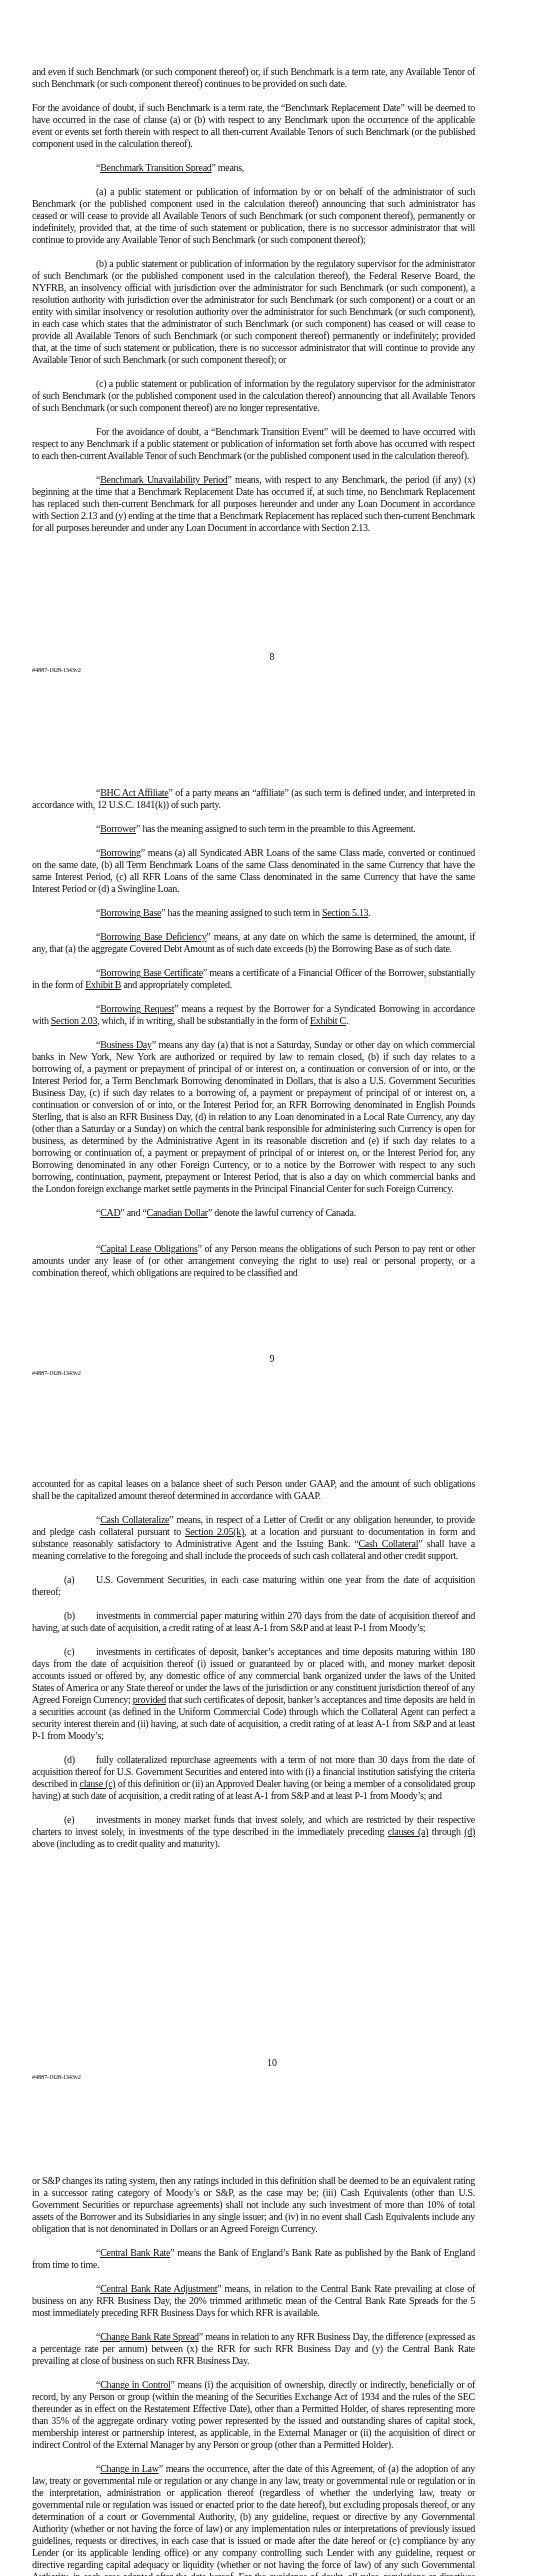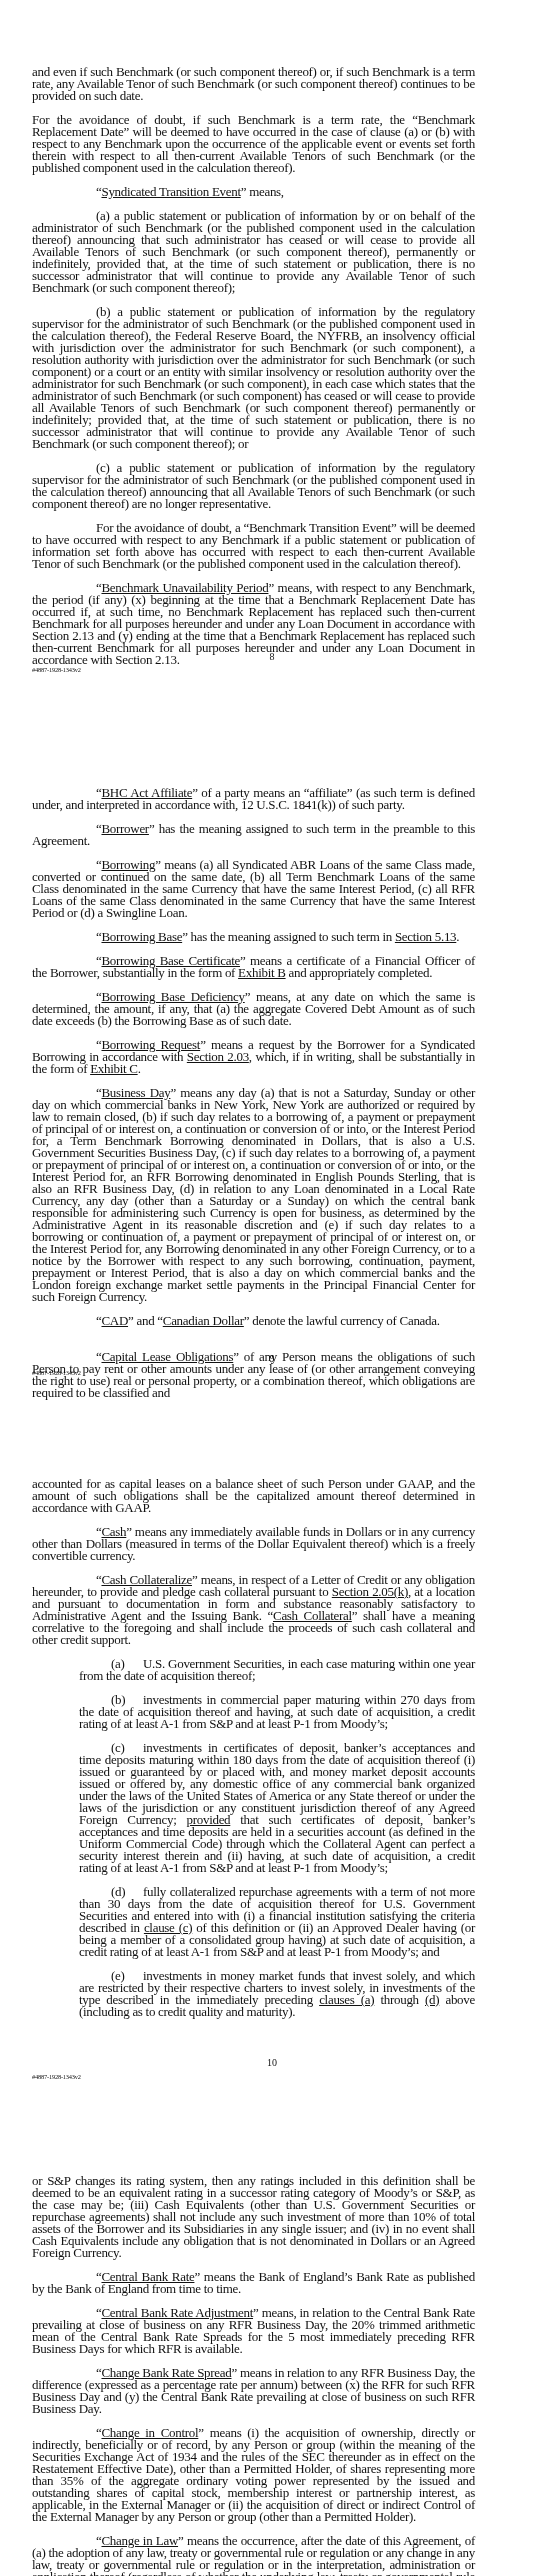--- a/index.html
+++ b/index.html
@@ -1,67 +1,66 @@
 <!DOCTYPE html>
 <html style="font-size:8.2px"><head>
 <meta charset="utf-8">
 <style>
   html, body { margin: 0; padding: 0; background: #ffffff; }
   body { width: 544px; height: 2813px; position: relative; overflow: hidden;
          font-family: "Liberation Serif", serif; color: #111; }
   .page { position: absolute; left: 0; width: 544px; }
-  .text { position: absolute; left: 32px; width: 443px; font-size: 13px; line-height: 12px;
+  .text { position: absolute; left: 32px; width: 443px; font-size: 10px; line-height: 12px;
           text-align: justify; letter-spacing: -0.3px; word-spacing: 0px; transform-origin: 0 0; }
   .p { margin: 0 0 12px 0; }
   .ind { text-indent: 64px; }
-  .sub { margin-left: 47px; }
+  .sub { }
   .sub .lbl { display: inline-block; width: 32px; text-indent: 0; }
   .u { text-decoration: underline; text-underline-offset: 1px; }
   .pnum { position: absolute; left: 0; width: 544px; text-align: center; font-size: 10px; }
   .docid { position: absolute; left: 32px; font-size: 6.4px; letter-spacing: -0.2px; }
 </style>
 </head>
 <body>
 
 <div class="page" style="top:0;">
   <div class="text" style="top:66px;">
     <p class="p">and even if such Benchmark (or such component thereof) or, if such Benchmark is a term rate, any Available Tenor of such Benchmark (or such component thereof) continues to be provided on such date.</p>
     <p class="p">For the avoidance of doubt, if such Benchmark is a term rate, the “Benchmark Replacement Date” will be deemed to have occurred in the case of clause (a) or (b) with respect to any Benchmark upon the occurrence of the applicable event or events set forth therein with respect to all then-current Available Tenors of such Benchmark (or the published component used in the calculation thereof).</p>
-    <p class="p ind">“<span class="u">Syndicated Transition Event</span><span>” means,</span></p>
+    <p class="p ind">“<span class="u">Benchmark Transition Spread</span><span>” means,</span></p>
     <p class="p ind">(a) a public statement or publication of information by or on behalf of the administrator of such Benchmark (or the published component used in the calculation thereof) announcing that such administrator has ceased or will cease to provide all Available Tenors of such Benchmark (or such component thereof), permanently or indefinitely, provided that, at the time of such statement or publication, there is no successor administrator that will continue to provide any Available Tenor of such Benchmark (or such component thereof);</p>
     <p class="p ind">(b) a public statement or publication of information by the regulatory supervisor for the administrator of such Benchmark (or the published component used in the calculation thereof), the Federal Reserve Board, the NYFRB, an insolvency official with jurisdiction over the administrator for such Benchmark (or such component), a resolution authority with jurisdiction over the administrator for such Benchmark (or such component) or a court or an entity with similar insolvency or resolution authority over the administrator for such Benchmark (or such component), in each case which states that the administrator of such Benchmark (or such component) has ceased or will cease to provide all Available Tenors of such Benchmark (or such component thereof) permanently or indefinitely; provided that, at the time of such statement or publication, there is no successor administrator that will continue to provide any Available Tenor of such Benchmark (or such component thereof); or</p>
     <p class="p ind">(c) a public statement or publication of information by the regulatory supervisor for the administrator of such Benchmark (or the published component used in the calculation thereof) announcing that all Available Tenors of such Benchmark (or such component thereof) are no longer representative.</p>
     <p class="p ind">For the avoidance of doubt, a “Benchmark Transition Event” will be deemed to have occurred with respect to any Benchmark if a public statement or publication of information set forth above has occurred with respect to each then-current Available Tenor of such Benchmark (or the published component used in the calculation thereof).</p>
     <p class="p ind">“<span class="u">Benchmark Unavailability Period</span><span>” means, with respect to any Benchmark, the period (if any) (x) beginning at the time that a Benchmark Replacement Date has occurred if, at such time, no Benchmark Replacement has replaced such then-current Benchmark for all purposes hereunder and under any Loan Document in accordance with Section 2.13 and (y) ending at the time that a Benchmark Replacement has replaced such then-current Benchmark for all purposes hereunder and under any Loan Document in accordance with Section 2.13.</span></p>
   </div>
   <div class="pnum" style="top:651px;">8</div>
   <div class="docid" style="top:666px;">#4887-1928-1343v2</div>
 </div>
 
 <div class="page" style="top:771px;">
   <div class="text" style="top:16px;">
     <p class="p ind">“<span class="u">BHC Act Affiliate</span><span>” of a party means an “affiliate” (as such term is defined under, and interpreted in accordance with, 12 U.S.C. 1841(k)) of such party.</span></p>
     <p class="p ind">“<span class="u">Borrower</span><span>” has the meaning assigned to such term in the preamble to this Agreement.</span></p>
     <p class="p ind">“<span class="u">Borrowing</span><span>” means (a) all Syndicated ABR Loans of the same Class made, converted or continued on the same date, (b) all Term Benchmark Loans of the same Class denominated in the same Currency that have the same Interest Period, (c) all RFR Loans of the same Class denominated in the same Currency that have the same Interest Period or (d) a Swingline Loan.</span></p>
     <p class="p ind">“<span class="u">Borrowing Base</span><span>” has the meaning assigned to such term in </span><span class="u">Section 5.13</span><span>.</span></p>
+    <p class="p ind">“<span class="u">Borrowing Base Deficiency</span><span>” means, at any date on which the same is determined, the amount, if any, that (a) the aggregate Covered Debt Amount as of such date exceeds (b) the Borrowing Base as of such date.</span></p>
     <p class="p ind">“<span class="u">Borrowing Base Certificate</span><span>” means a certificate of a Financial Officer of the Borrower, substantially in the form of </span><span class="u">Exhibit B</span><span> and appropriately completed.</span></p>
-    <p class="p ind">“<span class="u">Borrowing Base Deficiency</span><span>” means, at any date on which the same is determined, the amount, if any, that (a) the aggregate Covered Debt Amount as of such date exceeds (b) the Borrowing Base as of such date.</span></p>
     <p class="p ind">“<span class="u">Borrowing Request</span><span>” means a request by the Borrower for a Syndicated Borrowing in accordance with </span><span class="u">Section 2.03</span><span>, which, if in writing, shall be substantially in the form of </span><span class="u">Exhibit C</span><span>.</span></p>
     <p class="p ind">“<span class="u">Business Day</span><span>” means any day (a) that is not a Saturday, Sunday or other day on which commercial banks in New York, New York are authorized or required by law to remain closed, (b) if such day relates to a borrowing of, a payment or prepayment of principal of or interest on, a continuation or conversion of or into, or the Interest Period for, a Term Benchmark Borrowing denominated in Dollars, that is also a U.S. Government Securities Business Day, (c) if such day relates to a borrowing of, a payment or prepayment of principal of or interest on, a continuation or conversion of or into, or the Interest Period for, an RFR Borrowing denominated in English Pounds Sterling, that is also an RFR Business Day, (d) in relation to any Loan denominated in a Local Rate Currency, any day (other than a Saturday or a Sunday) on which the central bank responsible for administering such Currency is open for business, as determined by the Administrative Agent in its reasonable discretion and (e) if such day relates to a borrowing or continuation of, a payment or prepayment of principal of or interest on, or the Interest Period for, any Borrowing denominated in any other Foreign Currency, or to a notice by the Borrower with respect to any such borrowing, continuation, payment, prepayment or Interest Period, that is also a day on which commercial banks and the London foreign exchange market settle payments in the Principal Financial Center for such Foreign Currency.</span></p>
     <p class="p ind" style="margin-bottom:24px;">“<span class="u">CAD</span><span>” and “</span><span class="u">Canadian Dollar</span><span>” denote the lawful currency of Canada.</span></p>
     <p class="p ind">“<span class="u">Capital Lease Obligations</span><span>” of any Person means the obligations of such Person to pay rent or other amounts under any lease of (or other arrangement conveying the right to use) real or personal property, or a combination thereof, which obligations are required to be classified and</span></p>
   </div>
   <div class="pnum" style="top:582px;">9</div>
   <div class="docid" style="top:598px;">#4887-1928-1343v2</div>
 </div>
 
 <div class="page" style="top:1471px;">
   <div class="text" style="top:7px;">
     <p class="p">accounted for as capital leases on a balance sheet of such Person under GAAP, and the amount of such obligations shall be the capitalized amount thereof determined in accordance with GAAP.</p>
-    <p class="p ind">“<span class="u">Cash</span><span>” means any immediately available funds in Dollars or in any currency other than Dollars (measured in terms of the Dollar Equivalent thereof) which is a freely convertible currency.</span></p>
     <p class="p ind">“<span class="u">Cash Collateralize</span><span>” means, in respect of a Letter of Credit or any obligation hereunder, to provide and pledge cash collateral pursuant to </span><span class="u">Section 2.05(k)</span><span>, at a location and pursuant to documentation in form and substance reasonably satisfactory to Administrative Agent and the Issuing Bank. “</span><span class="u">Cash Collateral</span><span>” shall have a meaning correlative to the foregoing and shall include the proceeds of such cash collateral and other credit support.</span></p>
     <p class="p sub" style="text-indent:32px;"><span class="lbl">(a)</span><span>U.S. Government Securities, in each case maturing within one year from the date of acquisition thereof;</span></p>
     <p class="p sub" style="text-indent:32px;"><span class="lbl">(b)</span><span>investments in commercial paper maturing within 270 days from the date of acquisition thereof and having, at such date of acquisition, a credit rating of at least A-1 from S&amp;P and at least P-1 from Moody’s;</span></p>
     <p class="p sub" style="text-indent:32px;"><span class="lbl">(c)</span><span>investments in certificates of deposit, banker’s acceptances and time deposits maturing within 180 days from the date of acquisition thereof (i) issued or guaranteed by or placed with, and money market deposit accounts issued or offered by, any domestic office of any commercial bank organized under the laws of the United States of America or any State thereof or under the laws of the jurisdiction or any constituent jurisdiction thereof of any Agreed Foreign Currency; </span><span class="u">provided</span><span> that such certificates of deposit, banker’s acceptances and time deposits are held in a securities account (as defined in the Uniform Commercial Code) through which the Collateral Agent can perfect a security interest therein and (ii) having, at such date of acquisition, a credit rating of at least A-1 from S&amp;P and at least P-1 from Moody’s;</span></p>
     <p class="p sub" style="text-indent:32px;"><span class="lbl">(d)</span><span>fully collateralized repurchase agreements with a term of not more than 30 days from the date of acquisition thereof for U.S. Government Securities and entered into with (i) a financial institution satisfying the criteria described in </span><span class="u">clause (c)</span><span> of this definition or (ii) an Approved Dealer having (or being a member of a consolidated group having) at such date of acquisition, a credit rating of at least A-1 from S&amp;P and at least P-1 from Moody’s; and</span></p>
     <p class="p sub" style="text-indent:32px;"><span class="lbl">(e)</span><span>investments in money market funds that invest solely, and which are restricted by their respective charters to invest solely, in investments of the type described in the immediately preceding </span><span class="u">clauses (a)</span><span> through </span><span class="u">(d)</span><span> above (including as to credit quality and maturity).</span></p>
   </div>
   <div class="pnum" style="top:586px;text-align:center;">10</div>
   <div class="docid" style="top:602px;">#4887-1928-1343v2</div>
 </div>

